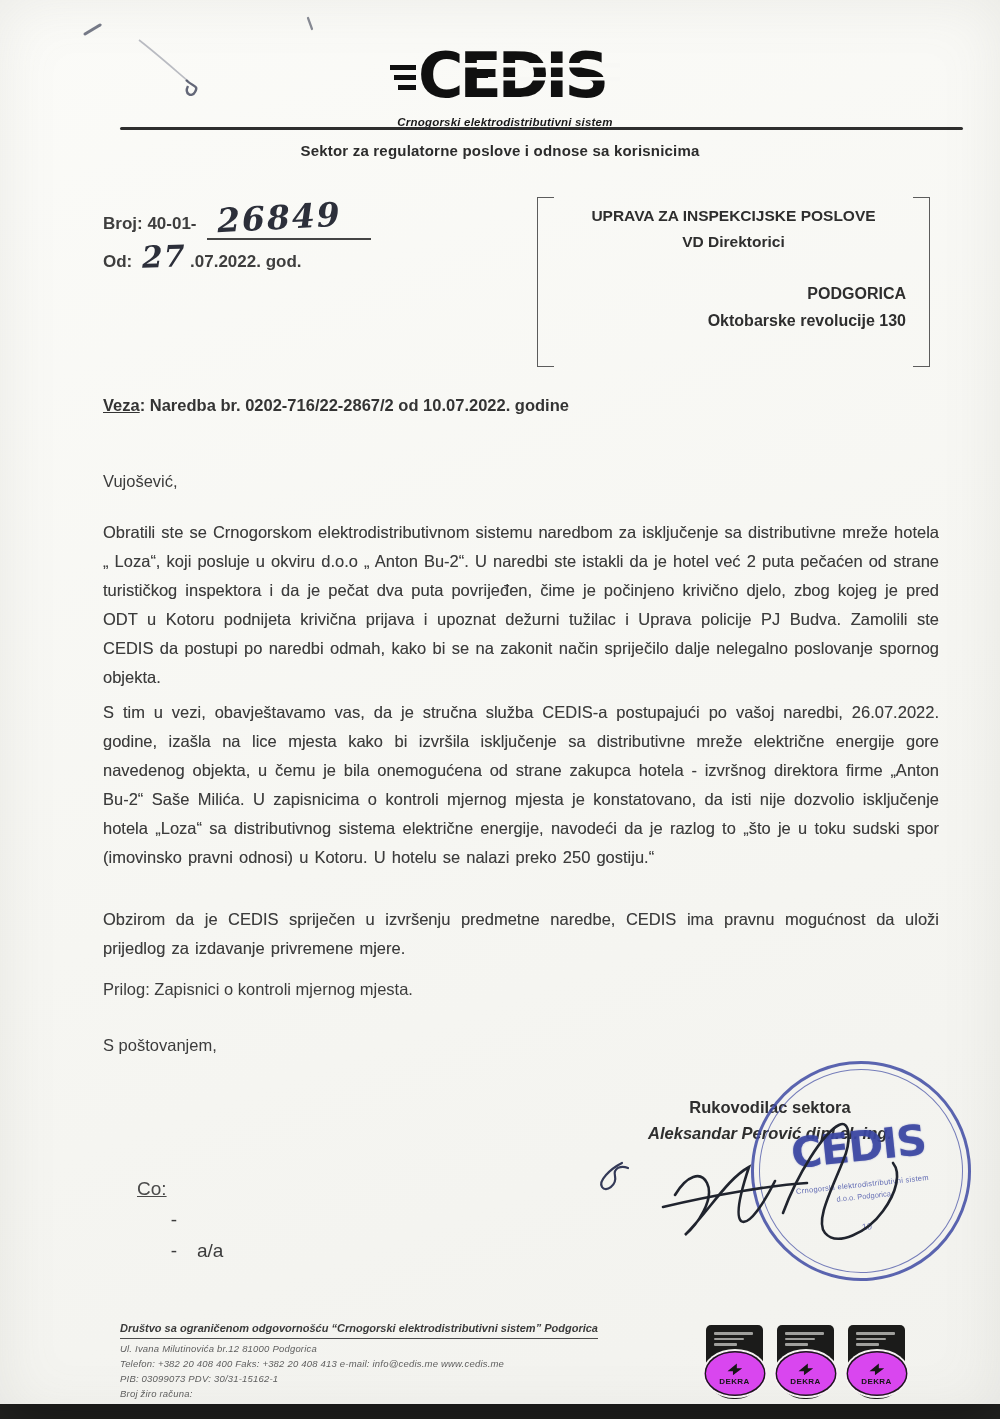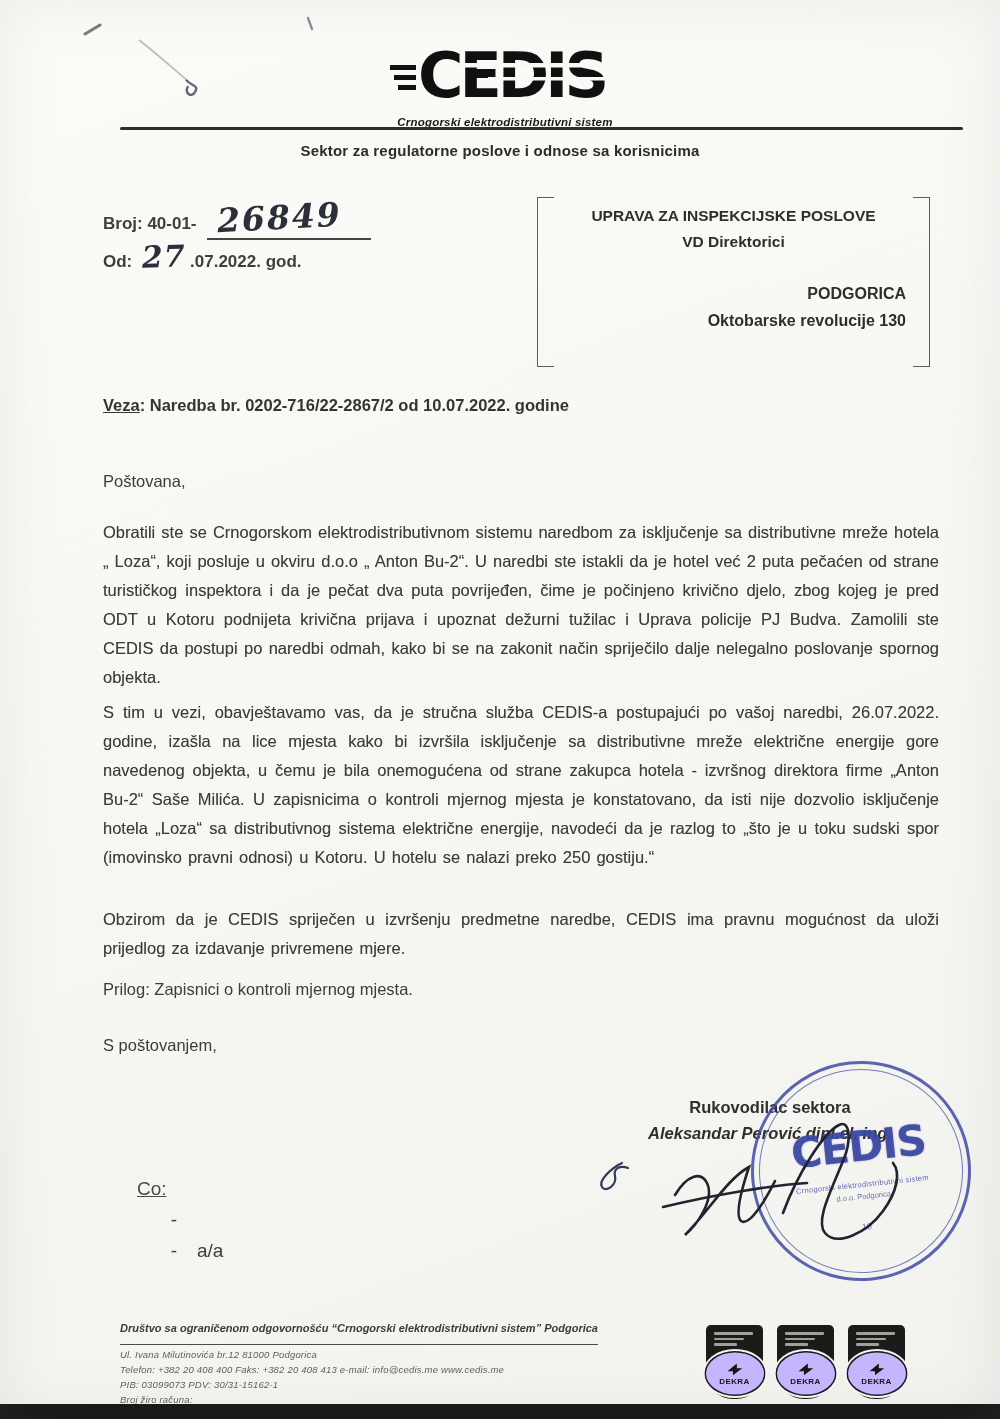--- a/index.html
+++ b/index.html
@@ -70,32 +70,32 @@
   
   .cc{left:105px;top:1178px;font-size:19px;color:#3c3c3c;margin-left:32px;}
   .cc-label{text-decoration:underline;color:#4a4a4a;}
   .cc-item{margin-top:9px;display:flex;}
   .cc-dash{width:30px;text-align:center;margin-left:22px;}
   .cc-text{margin-left:8px;}
 
   
   .footer{left:120px;top:1318px;width:610px;font-style:italic;color:#5e5e5e;}
   .f-company{font-size:11px;font-weight:bold;color:#3a3a3a;border-bottom:1.6px solid #4c4c4c;
-    padding-bottom:10px;display:inline-block;}
+    padding-bottom:4px;display:inline-block;}
   .f-line{font-size:9.5px;margin-top:4px;letter-spacing:.2px;}
   .f-banks{font-size:10px;font-weight:bold;color:#474747;margin-top:6px;letter-spacing:.2px;}
 
   
   .badges{left:706px;top:1325px;display:flex;gap:14px;z-index:1;}
   .badge{position:relative;width:57px;height:74px;background:#1b1b1a;border-radius:5px 5px 27px 27px;}
   .badge-lines{position:absolute;top:7px;left:8px;right:10px;}
   .badge-lines i{display:block;height:2.5px;background:#9f9f9c;margin-bottom:3px;border-radius:1px;}
   .badge-lines i:nth-child(2){width:78%;} .badge-lines i:nth-child(3){width:60%;}
   .badge-circle{position:absolute;bottom:3px;left:50%;transform:translateX(-50%);
-    width:61px;height:45px;border-radius:50%;background:#c4b5fd;
+    width:61px;height:45px;border-radius:50%;background:#d946ef;
     box-shadow:0 0 0 2px #f4f4f0, inset 0 0 0 1.5px #1b1b1a;
     display:flex;flex-direction:column;align-items:center;justify-content:center;}
   .badge-name{font-size:8px;font-weight:bold;color:#161616;letter-spacing:.4px;margin-top:1px;}
 
   .bottom-bar{left:0;top:1404px;width:1000px;height:15px;background:#161615;}
   .pen-marks{left:55px;top:10px;}
 </style>
 </head>
 <body>
 
@@ -144,21 +144,21 @@
     <div class="addr-loc">
       <div>PODGORICA</div>
       <div>Oktobarske revolucije 130</div>
     </div>
   </div>
 
   <div class="abs veza">
     <span class="u">Veza</span><span>: Naredba br. 0202-716/22-2867/2 od 10.07.2022. godine</span>
   </div>
 
-  <div class="abs salutation">Poštovana,</div>
+  <div class="abs salutation">Vujošević,</div>
   <div class="abs para p1">Obratili ste se Crnogorskom elektrodistributivnom sistemu naredbom za isključenje sa distributivne mreže  hotela „ Loza“,  koji posluje u okviru d.o.o „ Anton Bu-2“. U naredbi ste istakli da je hotel već 2 puta pečaćen od strane turističkog inspektora i da je pečat dva puta povrijeđen, čime je počinjeno krivično djelo, zbog kojeg je pred ODT u Kotoru podnijeta krivična prijava i upoznat dežurni tužilac i Uprava policije PJ Budva. Zamolili ste CEDIS da postupi po naredbi odmah, kako bi se na zakonit način spriječilo dalje nelegalno poslovanje spornog objekta.</div>
   <div class="abs para p2">S tim u vezi, obavještavamo vas, da je stručna služba CEDIS-a postupajući po vašoj naredbi, 26.07.2022. godine, izašla na lice mjesta kako bi izvršila isključenje sa distributivne mreže električne energije gore navedenog objekta, u čemu je bila onemogućena od strane zakupca hotela - izvršnog direktora firme „Anton Bu-2“ Saše Milića. U zapisnicima o kontroli mjernog mjesta  je konstatovano, da isti nije dozvolio isključenje hotela „Loza“ sa distributivnog sistema električne energije, navodeći da je razlog to „što je u toku sudski spor (imovinsko pravni odnosi) u Kotoru. U hotelu se nalazi preko 250 gostiju.“</div>
   <div class="abs para p3">Obzirom da je CEDIS spriječen u izvršenju predmetne naredbe, CEDIS ima pravnu mogućnost da uloži prijedlog za izdavanje privremene mjere.</div>
   <div class="abs prilog">Prilog: Zapisnici o kontroli mjernog mjesta.</div>
   <div class="abs closing">S poštovanjem,</div>
 
   <div class="abs sig-block">
     <div class="sig-title">Rukovodilac sektora</div>
     <div class="sig-name">Aleksandar Perović dipl.el. ing.</div>
   </div>

